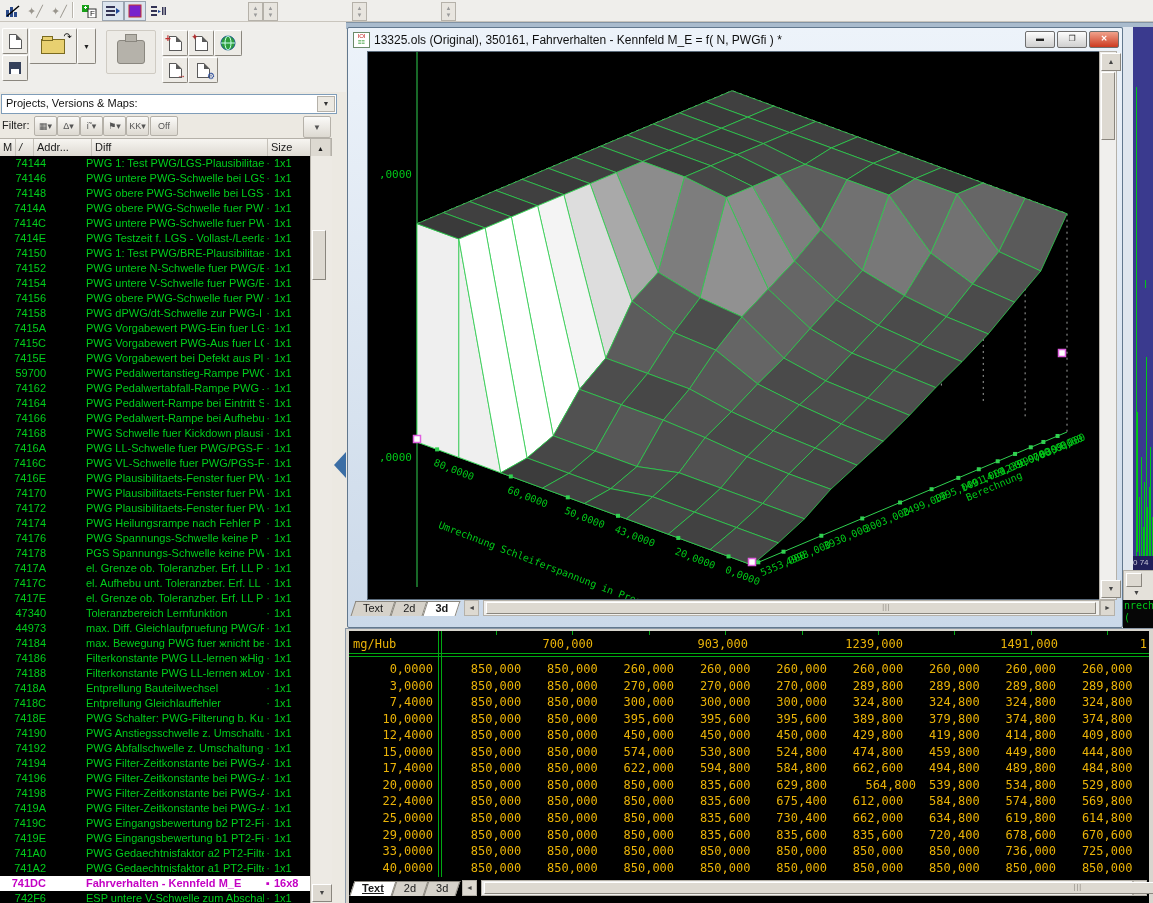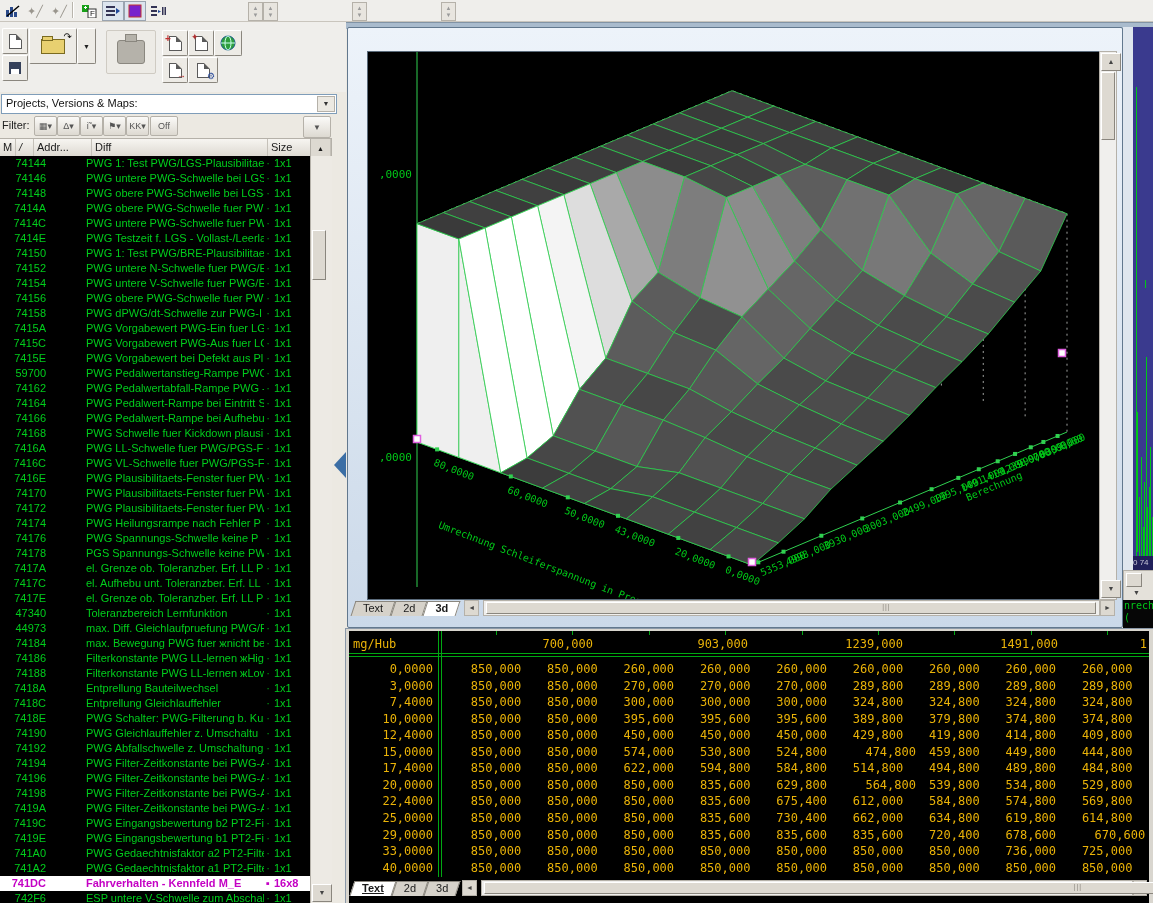--- a/index.html
+++ b/index.html
@@ -467,21 +467,21 @@
                  <span class="s">1x1</span>
       </div>
       <div class="lrow">
         <span class="a">7418E</span>
                  <span class="n">PWG Schalter: PWG-Filterung b. Kup</span>
                  <span class="dot">·</span>
                  <span class="s">1x1</span>
       </div>
       <div class="lrow">
         <span class="a">74190</span>
-                 <span class="n">PWG Gleichlauffehler z. Umschaltu</span>
+                 <span class="n">PWG Anstiegsschwelle z. Umschaltu</span>
                  <span class="dot">·</span>
                  <span class="s">1x1</span>
       </div>
       <div class="lrow">
         <span class="a">74192</span>
                  <span class="n">PWG Abfallschwelle z. Umschaltung</span>
                  <span class="dot">·</span>
                  <span class="s">1x1</span>
       </div>
       <div class="lrow">
@@ -545,20 +545,29 @@
                  <span class="s">1x1</span>
       </div>
     </div>
   <div id="lscroll" class="abs">
     <div class="vthumb" style="top:74px;height:48px"></div>
     <div class="sbtn" style="bottom:1px">▼</div>
   </div>
   <div id="splitarrow" class="abs"></div>
 
   <div class="win" style="left:347px;top:27px;width:774px;height:599px">
+    <div class="tb">
+      <span class="ticon">IOI<i>≡≡</i></span>
+      <span>13325.ols (Original), 350161, Fahrverhalten - Kennfeld M_E = f( N, PWGfi ) *</span>
+      <span class="wbtns">
+        <span class="wbtn">▬</span>
+        <span class="wbtn">❐</span>
+        <span class="wbtn close">✕</span>
+      </span>
+    </div>
     <div class="client3d">
         <div id="svg3d" style="position:absolute;left:0;top:0"><svg width="731" height="547" viewBox="366 50 731 547" xmlns="http://www.w3.org/2000/svg" style="background:#000">
             <line x1="415" y1="50" x2="415" y2="585" stroke="#30D050" stroke-width="1"></line>
             <text x="410" y="176" text-anchor="end" font-family="DejaVu Sans Mono" font-size="11" fill="#00C818">,0000</text>
             <text x="410" y="459" text-anchor="end" font-family="DejaVu Sans Mono" font-size="11" fill="#00C818">,0000</text>
             <polyline points="415,221.7  730,88.7 1065,211.7" fill="none" stroke="#C8CCC8" stroke-width="1" stroke-dasharray="3,4" opacity="0.85"></polyline>
             <line x1="441.25" y1="210.61700000000002" x2="441.25" y2="428.91700000000003" stroke="#C8CCC8" stroke-width="1" stroke-dasharray="2,4" opacity="0.8"></line>
             <line x1="467.5" y1="199.53399999999993" x2="467.5" y2="417.83399999999995" stroke="#C8CCC8" stroke-width="1" stroke-dasharray="2,4" opacity="0.8"></line>
             <line x1="493.75" y1="188.45099999999996" x2="493.75" y2="406.751" stroke="#C8CCC8" stroke-width="1" stroke-dasharray="2,4" opacity="0.8"></line>
             <line x1="520" y1="177.368" x2="520" y2="395.668" stroke="#C8CCC8" stroke-width="1" stroke-dasharray="2,4" opacity="0.8"></line>
@@ -845,33 +854,33 @@
           <span class="tval" style="left: 643.8px;">414,800</span>
           <span class="tval" style="left: 720.2px;">409,800</span>
         </div>
         <div class="trow" style="top: 112.75px; left: 0px; width: 800px;">
           <span class="trlab">15,0000</span>
           <span class="tval" style="left: 109px;">850,000</span>
           <span class="tval" style="left: 185.4px;">850,000</span>
           <span class="tval" style="left: 261.8px;">574,000</span>
           <span class="tval" style="left: 338.2px;">530,800</span>
           <span class="tval" style="left: 414.6px;">524,800</span>
-          <span class="tval" style="left: 491px; text-align: right;">474,800</span>
+          <span class="tval" style="left: 491px;">474,800</span>
           <span class="tval" style="left: 567.4px;">459,800</span>
           <span class="tval" style="left: 643.8px;">449,800</span>
           <span class="tval" style="left: 720.2px;">444,800</span>
         </div>
         <div class="trow" style="top: 129.3px; left: 0px; width: 800px;">
           <span class="trlab">17,4000</span>
           <span class="tval" style="left: 109px;">850,000</span>
           <span class="tval" style="left: 185.4px;">850,000</span>
           <span class="tval" style="left: 261.8px;">622,000</span>
           <span class="tval" style="left: 338.2px;">594,800</span>
           <span class="tval" style="left: 414.6px;">584,800</span>
-          <span class="tval" style="left: 491px;">514,800</span>
+          <span class="tval" style="left: 491px;">662,600</span>
           <span class="tval" style="left: 567.4px;">494,800</span>
           <span class="tval" style="left: 643.8px;">489,800</span>
           <span class="tval" style="left: 720.2px;">484,800</span>
         </div>
         <div class="trow" style="top: 145.85px; left: 0px; width: 800px;">
           <span class="trlab">20,0000</span>
           <span class="tval" style="left: 109px;">850,000</span>
           <span class="tval" style="left: 185.4px;">850,000</span>
           <span class="tval" style="left: 261.8px;">850,000</span>
           <span class="tval" style="left: 338.2px;">835,600</span>
@@ -908,21 +917,21 @@
         <div class="trow" style="top: 195.5px; left: 0px; width: 800px;">
           <span class="trlab">29,0000</span>
           <span class="tval" style="left: 109px;">850,000</span>
           <span class="tval" style="left: 185.4px;">850,000</span>
           <span class="tval" style="left: 261.8px;">850,000</span>
           <span class="tval" style="left: 338.2px;">835,600</span>
           <span class="tval" style="left: 414.6px;">835,600</span>
           <span class="tval" style="left: 491px;">835,600</span>
           <span class="tval" style="left: 567.4px;">720,400</span>
           <span class="tval" style="left: 643.8px;">678,600</span>
-          <span class="tval" style="left: 720.2px; text-align: right;">670,600</span>
+          <span class="tval" style="left: 720.2px;">670,600</span>
         </div>
         <div class="trow" style="top: 212.05px; left: 0px; width: 800px;">
           <span class="trlab">33,0000</span>
           <span class="tval" style="left: 109px;">850,000</span>
           <span class="tval" style="left: 185.4px;">850,000</span>
           <span class="tval" style="left: 261.8px;">850,000</span>
           <span class="tval" style="left: 338.2px;">850,000</span>
           <span class="tval" style="left: 414.6px;">850,000</span>
           <span class="tval" style="left: 491px;">850,000</span>
           <span class="tval" style="left: 567.4px;">850,000</span>

